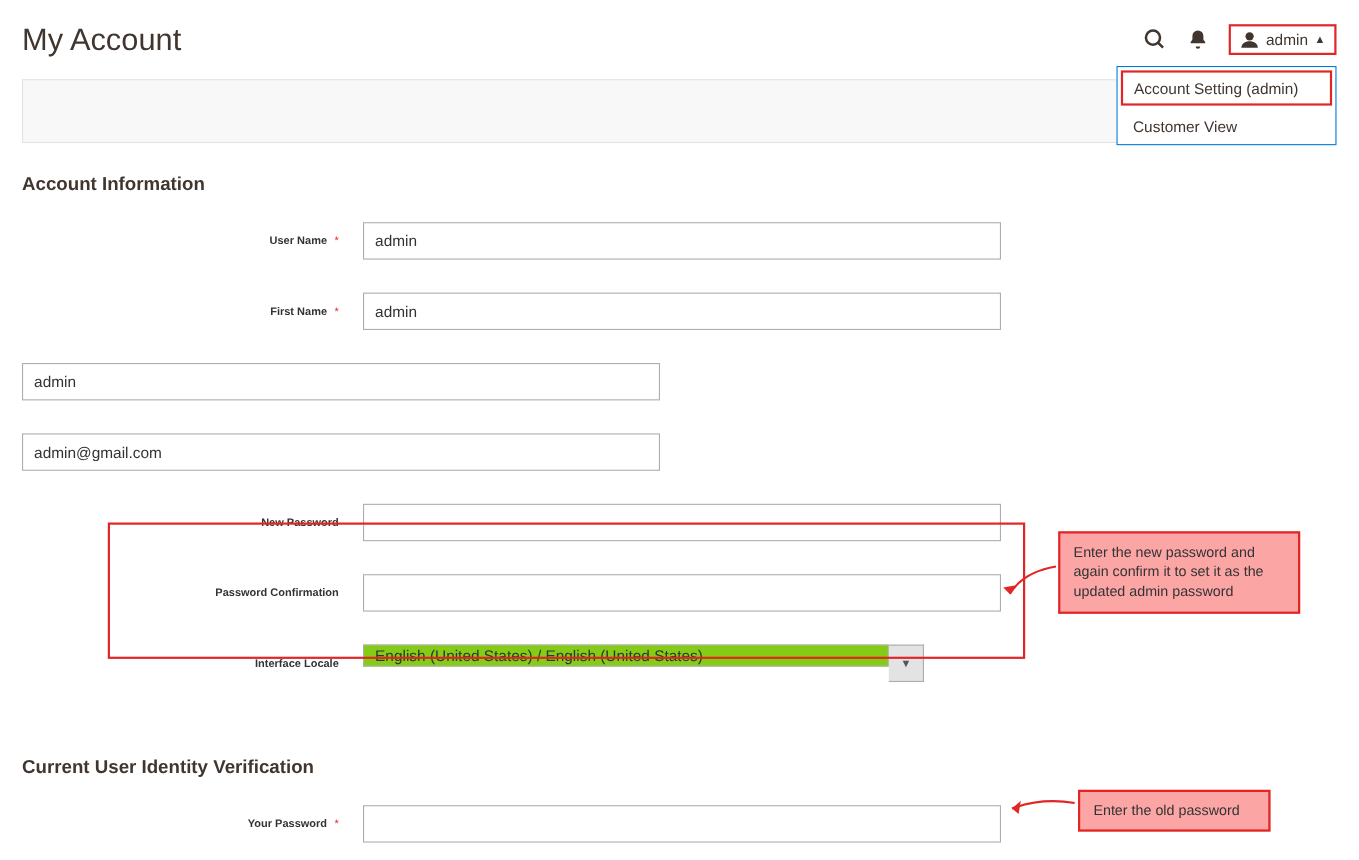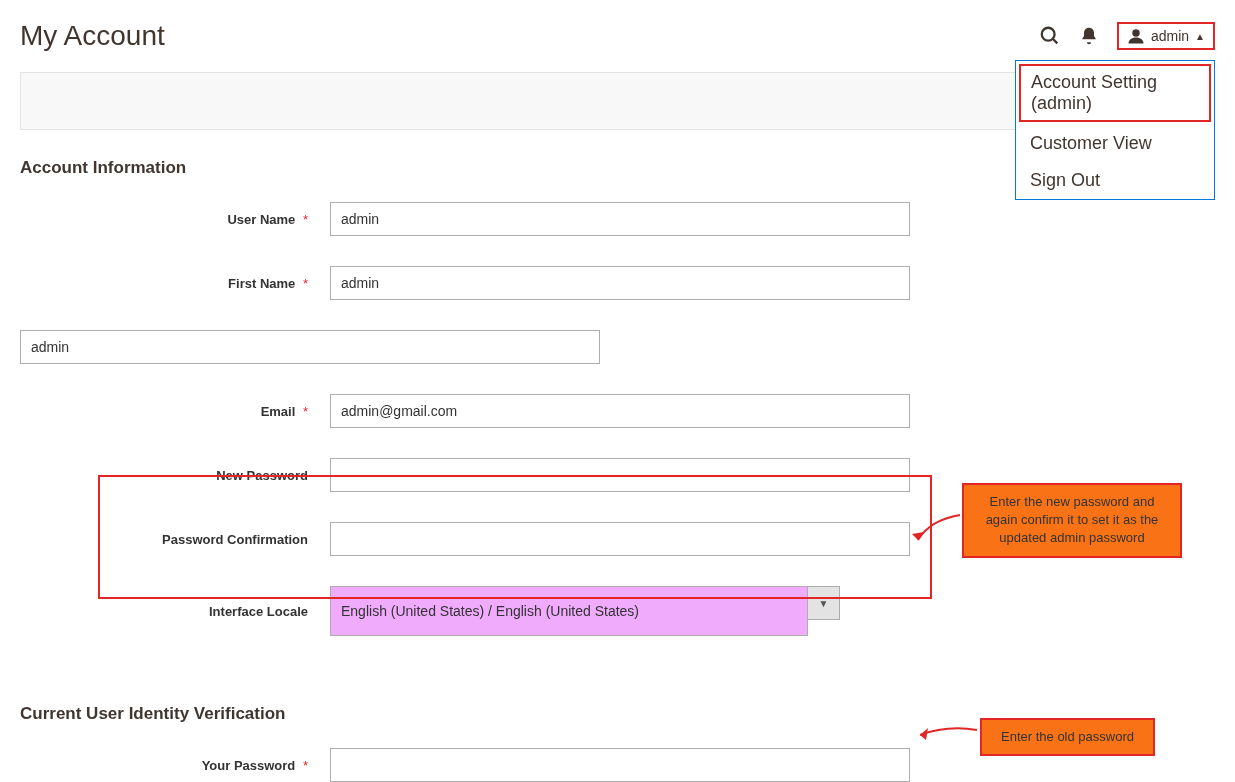--- a/index.html
+++ b/index.html
@@ -53,21 +53,21 @@
       position: absolute;
       top: 38px;
       right: 0;
       width: 200px;
       background: #fff;
       border: 1px solid #007bdb;
       z-index: 100;
     }
     .dropdown-menu .menu-item {
       padding: 8px 14px;
-      font-size: 18px;
+      font-size: 14px;
       color: #41362f;
       cursor: pointer;
     }
     .dropdown-menu .menu-item.highlighted {
       border: 2px solid #e22626;
       margin: 3px;
       padding: 6px 10px;
     }
     .action-bar {
       background: #f8f8f8;
@@ -92,21 +92,21 @@
     }
     .form-row {
       display: flex;
       align-items: center;
       margin-bottom: 30px;
     }
     .form-label {
       width: 310px;
       text-align: right;
       padding-right: 22px;
-      font-size: 13px;
+      font-size: 10px;
       color: #333;
       font-weight: 600;
     }
     .required-star {
       color: #e22626;
       font-weight: 400;
       margin-left: 4px;
     }
     .form-input {
       width: 580px;
@@ -116,26 +116,26 @@
       font-size: 14px;
       color: #333;
       background: #fff;
     }
     .select-wrap {
       display: flex;
       width: 510px;
     }
     .form-select {
       flex: 1;
-      height: 50px;
+      height: 20px;
       border: 1px solid #adadad;
       padding: 0 10px;
       font-size: 14px;
       color: #333;
-      background: #f0abfc;
+      background: #84cc16;
       display: flex;
       align-items: center;
     }
     .select-arrow {
       width: 32px;
       height: 34px;
       border: 1px solid #adadad;
       border-left: none;
       background: #e3e3e3;
       display: flex;
@@ -149,22 +149,21 @@
       position: absolute;
       border: 2px solid #e22626;
       pointer-events: none;
     }
     .callout {
       position: absolute;
       border: 2px solid #e22626;
       padding: 8px 12px;
       font-size: 13px;
       color: #333;
-      text-align: center;
-      background: #f97316;
+      background: #fca5a5;
       line-height: 1.4;
     }
     .arrow-svg {
       position: absolute;
       pointer-events: none;
     }
   </style>
 </head>
 <body>
 
@@ -187,21 +186,20 @@
           <circle cx="12" cy="8" r="5"></circle>
           <path d="M2 22c0-5 4.5-8 10-8s10 3 10 8"></path>
         </svg>
       <span>admin</span>
       <span class="arrow-up">▲</span>
     </div>
 
     <div class="dropdown-menu">
       <div class="menu-item highlighted">Account Setting (admin)</div>
       <div class="menu-item">Customer View</div>
-      <div class="menu-item">Sign Out</div>
     </div>
   </div>
 </div>
 
 <div class="action-bar">
   <span>Res</span>
 </div>
 
 <div class="section">
   <div class="section-title">Account Information</div>
@@ -220,24 +218,20 @@
       <span class="required-star">*</span>
     </label>
     <input class="form-input" type="text" value="admin" style="">
   </div>
 
   <div class="form-row">
     <input class="form-input" type="text" value="admin" style="">
   </div>
 
   <div class="form-row">
-    <label class="form-label">
-      <span>Email</span>
-      <span class="required-star">*</span>
-    </label>
     <input class="form-input" type="text" value="admin@gmail.com" style="">
   </div>
 
   <div class="form-row">
     <label class="form-label">
       <span>New Password</span>
     </label>
     <input class="form-input" type="password" value="" style="">
   </div>
 

